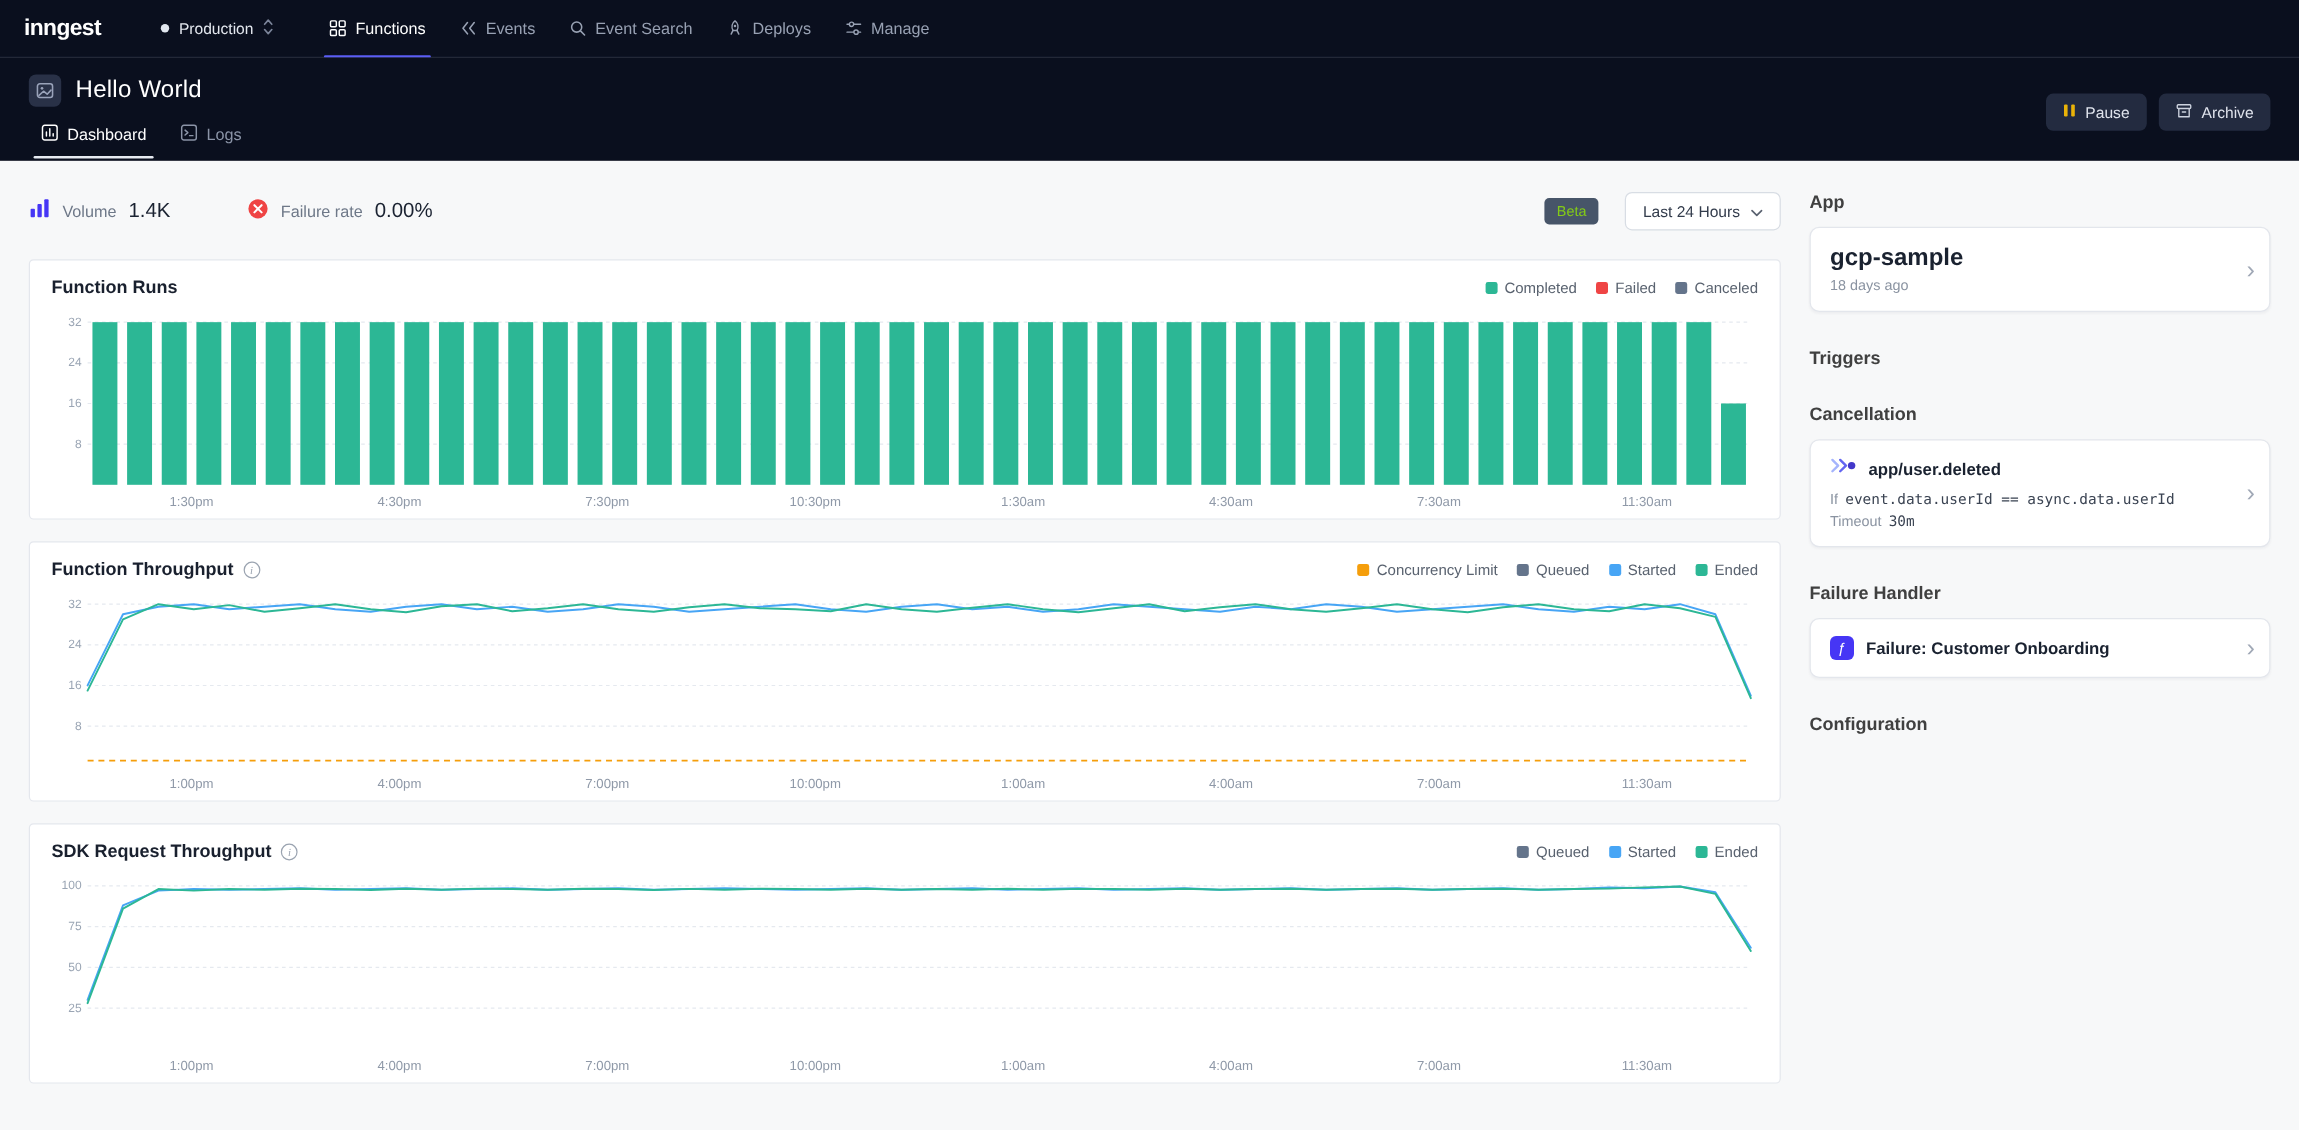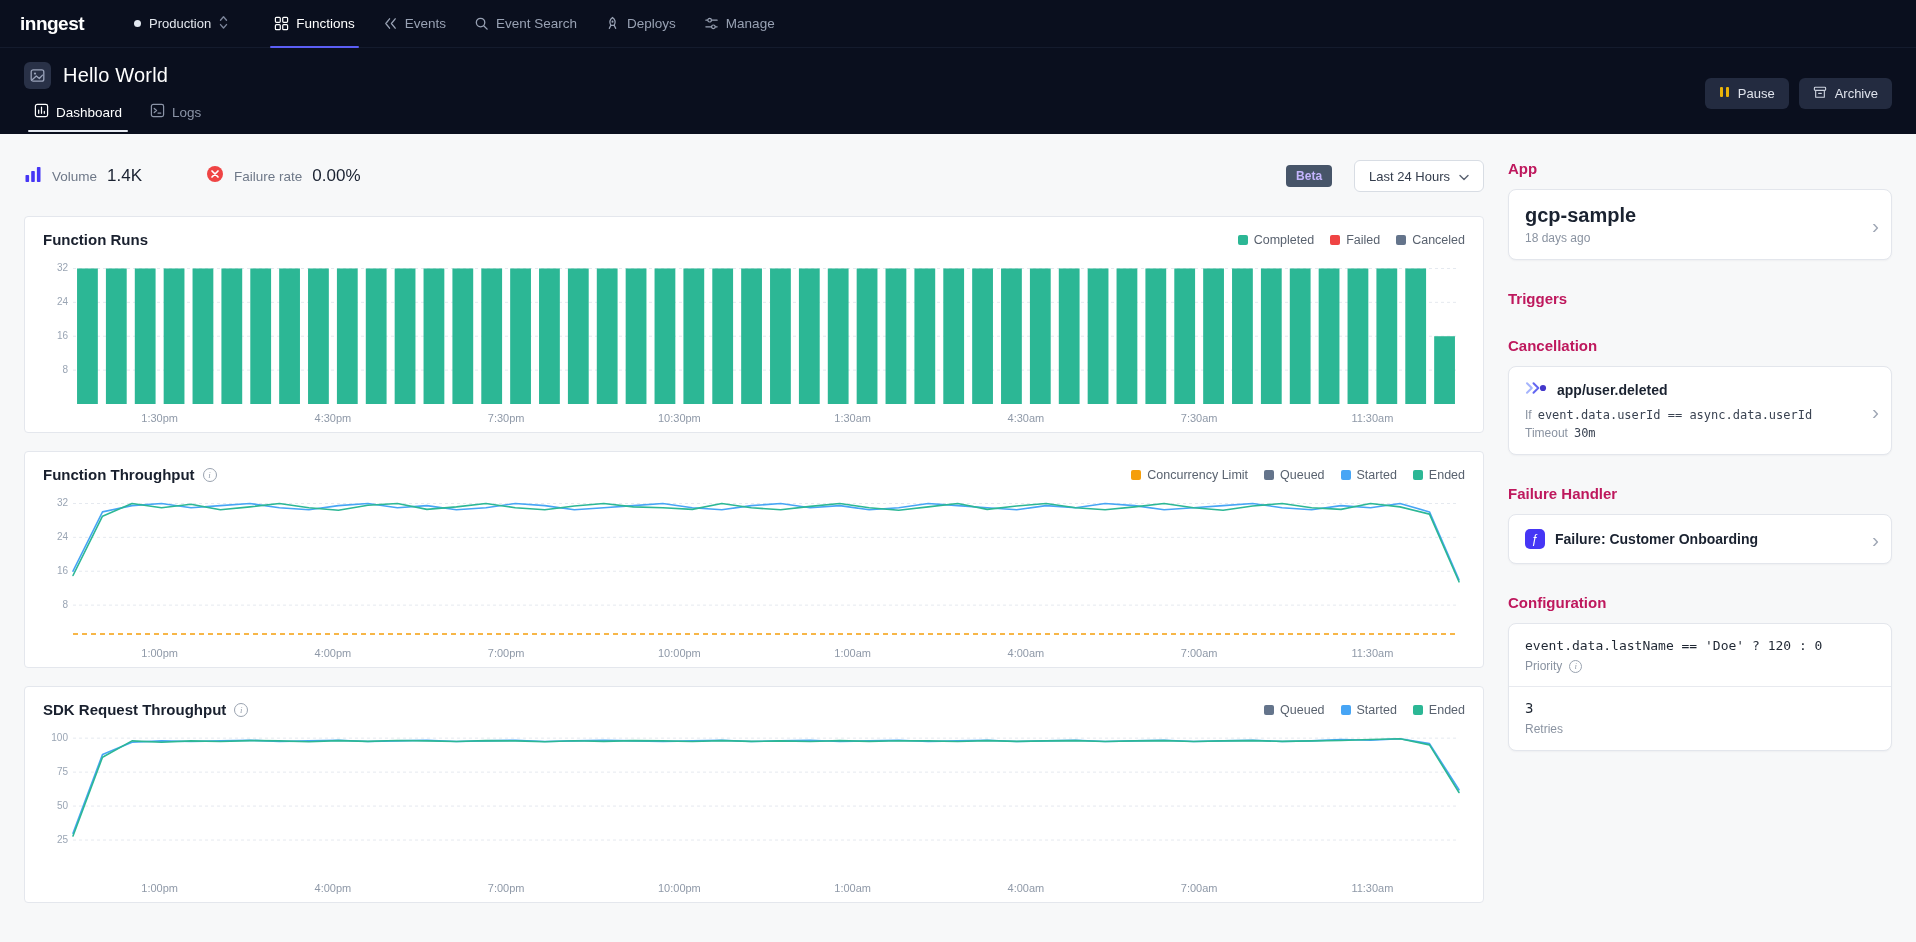--- a/index.html
+++ b/index.html
@@ -83,22 +83,22 @@
   .sidebar { width: 384px; flex-shrink: 0; }
 
   
   .stats-row { margin-top: 20px; height: 44px; display: flex; align-items: center; }
   .stat { display: flex; align-items: center; gap: 10px; }
   .stat + .stat { margin-left: 64px; }
   .stat-label { font-size: 13.5px; color: #6e7888; }
   .stat-value { font-size: 17px; color: #1a2231; font-weight: 500; }
   .stats-right { margin-left: auto; display: flex; align-items: center; gap: 22px; }
   .beta-badge {
-    background: #475569; color: #c4b5fd; font-size: 12px; padding: 4px 10px;
-    border-radius: 4px; font-weight: 700; text-align: center;
+    background: #475569; color: #84cc16; font-size: 12px; padding: 4px 10px;
+    border-radius: 4px; font-weight: 400; text-align: center;
   }
   .range-btn {
     background: #fff; border: 1px solid #d8dde4; border-radius: 6px; height: 32px;
     padding: 0 14px; font-size: 13px; color: #333c4c; display: flex; align-items: center; gap: 9px;
   }
 
   
   .card {
     margin-top: 18px; background: #fff; border: 1px solid #e4e7ed; border-radius: 4px;
     padding: 14px 18px 4px;
@@ -111,21 +111,21 @@
     justify-content: center; margin-left: 8px; flex-shrink: 0;
   }
   .info-i::before { content: "i"; font-style: italic; font-family: "Liberation Serif", serif; }
   .legend { margin-left: auto; display: flex; align-items: center; gap: 16px; }
   .legend-item { display: flex; align-items: center; gap: 6px; font-size: 12.5px; color: #59626f; }
   .legend-item i { width: 10px; height: 10px; border-radius: 2px; display: inline-block; }
   .chart { display: block; width: 100%; height: 176px; margin-top: 4px; }
 
   
   .side-h {
-    font-size: 15px; font-weight: 700; color: #be185d; margin: 30px 0 12px;
+    font-size: 15px; font-weight: 700; color: #404040; margin: 30px 0 12px;
   }
   .sidebar .side-h:first-child { margin-top: 26px; }
   .side-card {
     background: #fff; border: 1px solid #e3e6ec; border-radius: 8px;
     padding: 14px 34px 14px 16px; position: relative;
     box-shadow: 0 1px 2px rgba(16,24,40,0.04); cursor: pointer;
   }
   .chev {
     position: absolute; right: 12px; top: 50%; transform: translateY(-50%);
     color: #a0a8b6; font-size: 21px; line-height: 1;
@@ -525,27 +525,15 @@
     <h3 class="side-h">Failure Handler</h3>
     <div class="side-card">
       <div class="ev-row">
         <span class="fh-icon"></span>
         <span class="ev-name">Failure: Customer Onboarding</span>
       </div>
       <span class="chev"></span>
     </div>
 
     <h3 class="side-h">Configuration</h3>
-    <div class="side-card" style="cursor:default;">
-      <div class="cfg-expr mono">event.data.lastName == 'Doe' ? 120 : 0</div>
-      <div class="cfg-label">
-        <span>Priority</span>
-        <span class="info-i"></span>
-      </div>
-      <div class="cfg-div"></div>
-      <div class="cfg-val mono">3</div>
-      <div class="cfg-label">
-        <span>Retries</span>
-      </div>
-    </div>
 
   </aside>
 </main>
 
 </body></html>

